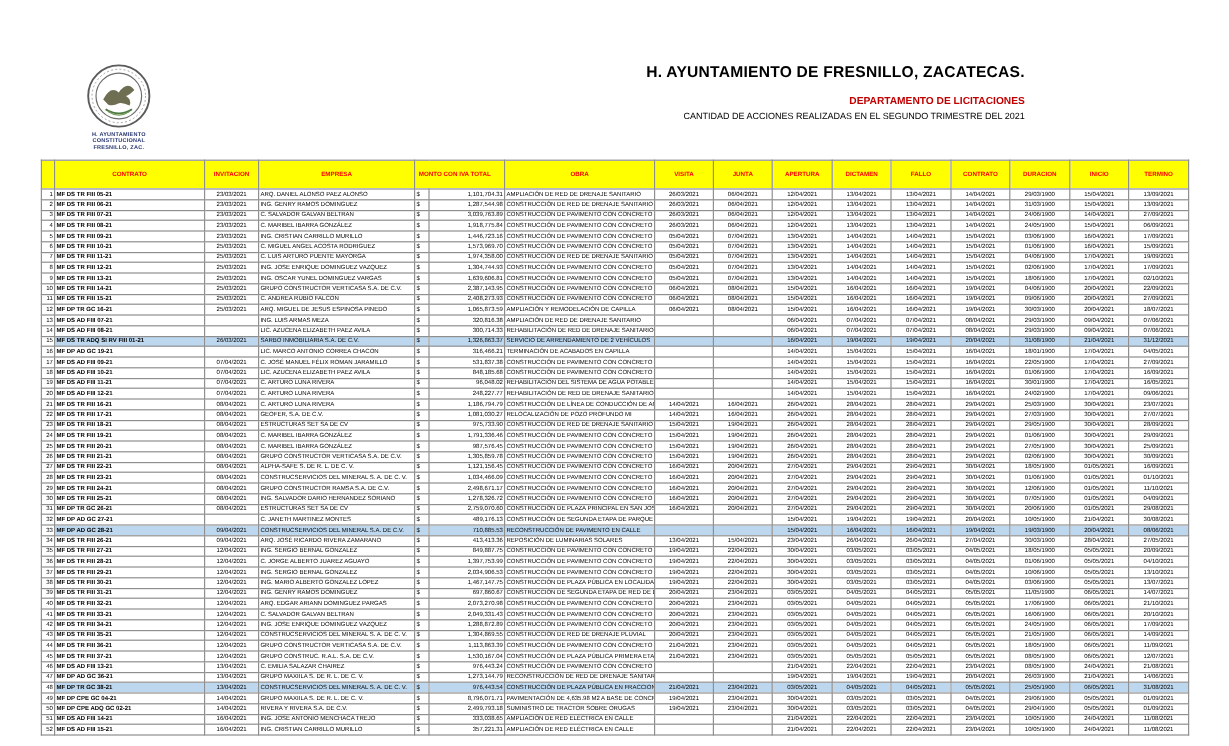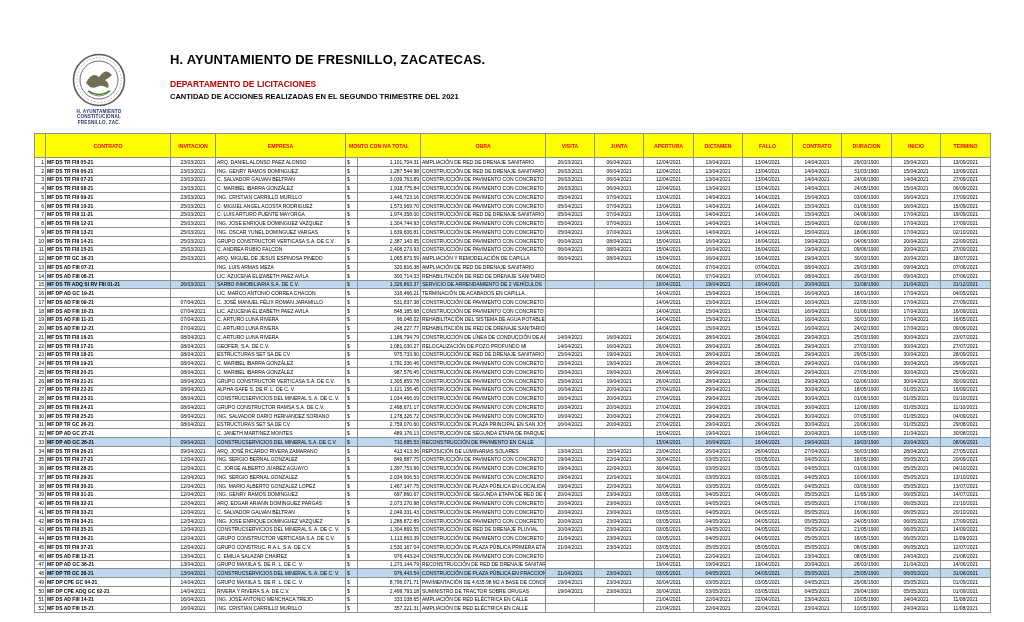--- a/index.html
+++ b/index.html
@@ -14,24 +14,24 @@
     width:1024px;height:622px;background:#ffffff;position:relative;
     font-family:"Liberation Sans",sans-serif;overflow:hidden;
   }
   .page{position:absolute;inset:0;background:#fff;}
 
   
   .logo{position:absolute;left:60px;top:53px;width:78px;text-align:center;}
   .logo svg{display:block;margin:0 auto;}
   .logo-text{margin-top:2px;font-size:4.6px;line-height:5.4px;font-weight:bold;
     color:#24336e;letter-spacing:.2px;}
-  .titles{position:absolute;left:170px;right:170px;top:52px;text-align:left;color:#000;}
+  .titles{position:absolute;left:170px;right:170px;top:52px;text-align:right;color:#000;}
   .t1{font-size:13px;font-weight:bold;letter-spacing:.2px;}
   .t2{font-size:8.5px;font-weight:bold;color:var(--dept);margin-top:12px;}
-  .t3{font-size:7.5px;font-weight:bold;margin-top:3px;}
+  .t3{font-size:7.5px;font-weight:normal;margin-top:3px;}
   .t4{font-size:17px;font-weight:bold;margin-top:2px;}
 
   
   table.lic{
     position:absolute;left:34px;top:133px;width:956px;
     border-collapse:collapse;table-layout:fixed;
     font-family:"Liberation Sans",sans-serif;
   }
   table.lic th,table.lic td{
     border:0.6px solid #8f8f8f;

